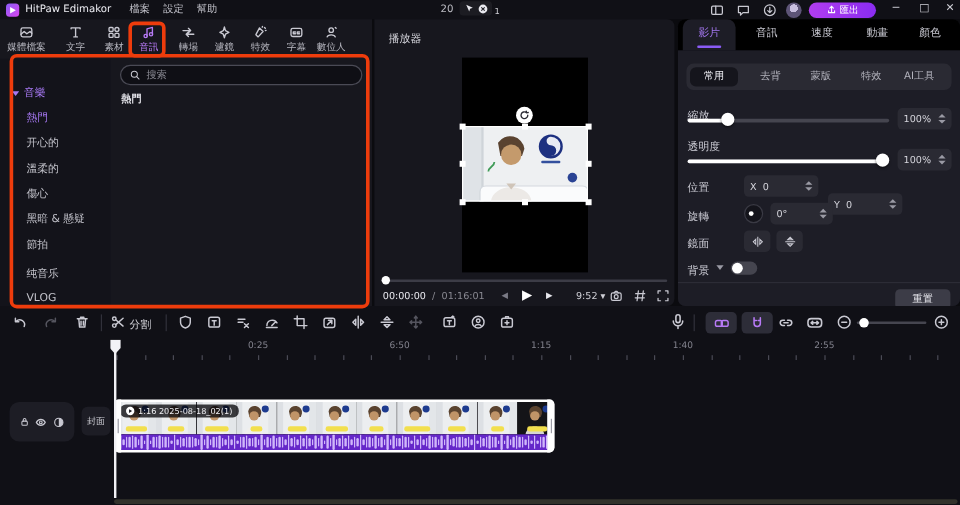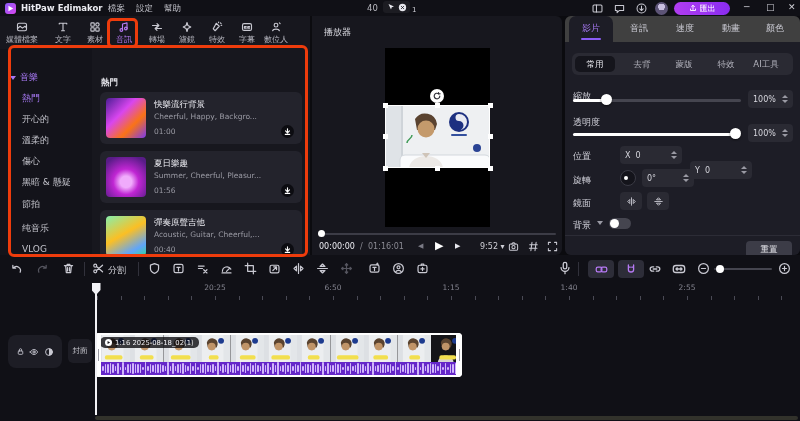--- a/index.html
+++ b/index.html
@@ -58,25 +58,25 @@
 </style>
 </head>
 <body>
 
 <div id="titlebar">
   <div class="abs" style="left:5px;top:2.5px;width:11px;height:11px;border-radius:3px;background:linear-gradient(135deg,#8b5cf6,#d946ef)">
     <svg viewBox="0 0 16 16" style="width:11px;height:11px">
         <path d="M5 4l7 4-7 4z" fill="#fff"></path>
       </svg>
   </div>
-  <span class="abs" style="left:21px;top:0;line-height:16px;font-size:8.5px;font-weight:bold;color:#ececf2">HitPaw Edimakor</span>
+  <span class="abs" style="left:21px;top:0;line-height:16px;font-size:8.5px;font-weight:normal;color:#ececf2">HitPaw Edimakor</span>
   <span class="abs menu-item" style="left:104px">檔案</span>
   <span class="abs menu-item" style="left:132px">設定</span>
   <span class="abs menu-item" style="left:160px">幫助</span>
-  <span class="abs" style="left:367px;top:3px;font-size:8.5px;color:#b9b9c0">40</span>
+  <span class="abs" style="left:367px;top:3px;font-size:8.5px;color:#b9b9c0">20</span>
   <div class="abs" style="left:383px;top:1px;width:27px;height:12px;border-radius:3px;background:#1c1c22;display:flex;align-items:center;justify-content:center;gap:3px">
     <svg viewBox="0 0 16 16" style="width:8px;height:8px">
         <path d="M3 2l5 11 1.5-4.5L14 7z" fill="#e8e8ee"></path>
       </svg>
     <svg viewBox="0 0 16 16" style="width:9px;height:9px">
         <circle cx="8" cy="8" r="6.5" fill="#e8e8ee"></circle>
         <path d="M5.5 5.5l5 5M10.5 5.5l-5 5" stroke="#17171c" stroke-width="1.5"></path>
       </svg>
   </div>
   <span class="abs" style="left:412px;top:6px;font-size:7px;color:#cfcfd6">1</span>
@@ -206,55 +206,31 @@
     <span class="side-item" style="top:85px">溫柔的</span>
     <span class="side-item" style="top:106px">傷心</span>
     <span class="side-item" style="top:127px">黑暗 &amp; 懸疑</span>
     <span class="side-item" style="top:149px">節拍</span>
     <span class="side-item" style="top:173px">纯音乐</span>
     <span class="side-item" style="top:195px">VLOG</span>
 
   </div>
 
   <div class="abs" style="left:92px;top:33px;width:218px;height:206px;overflow:hidden">
+    <div class="abs" style="left:8px;top:5px;width:202px;height:17px;border:1px solid #4a4a55;border-radius:9px;background:#0f0f15;display:flex;align-items:center;padding:0 7px;gap:5px">
+      <span class="ic">
+          <svg viewBox="0 0 16 16" style="width:9px;height:9px">
+            <circle cx="7" cy="7" r="4.5"></circle>
+            <path d="M10.5 10.5L14 14"></path>
+          </svg>
+        </span>
+      <span style="font-size:8.5px;color:#8a8a93">搜索</span>
+    </div>
     <span class="abs" style="left:9px;top:28px;font-size:8.5px;font-weight:bold;color:#e0e0e6">熱門</span>
 
-    <div class="mcard" style="top:43px;left:8px">
-      <div class="mthumb" style="background:linear-gradient(135deg,#4c1d95,#d946ef 38%,#f97316 68%,#7c3aed)"></div>
-      <span class="mtitle">快樂流行背景</span>
-      <span class="mtags">Cheerful, Happy, Backgro...</span>
-      <span class="mdur">01:00</span>
-      <span class="mdl">
-          <svg viewBox="0 0 16 16" style="width:9px;height:9px;stroke:#fff;stroke-width:2;fill:none;stroke-linecap:round">
-            <path d="M8 3v7M4.5 7L8 10.5 11.5 7M4 13h8"></path>
-          </svg>
-        </span>
-    </div>
-    <div class="mcard" style="top:102px;left:8px">
-      <div class="mthumb" style="background:radial-gradient(circle at 50% 62%,#f0abfc 0 18%,#c026d3 40%,#581c87 85%)"></div>
-      <span class="mtitle">夏日樂趣</span>
-      <span class="mtags">Summer, Cheerful, Pleasur...</span>
-      <span class="mdur">01:56</span>
-      <span class="mdl">
-          <svg viewBox="0 0 16 16" style="width:9px;height:9px;stroke:#fff;stroke-width:2;fill:none;stroke-linecap:round">
-            <path d="M8 3v7M4.5 7L8 10.5 11.5 7M4 13h8"></path>
-          </svg>
-        </span>
-    </div>
-    <div class="mcard" style="top:161px;left:8px">
-      <div class="mthumb" style="background:linear-gradient(150deg,#86efac,#fbbf24 45%,#60a5fa 80%,#34d399)"></div>
-      <span class="mtitle">彈奏原聲吉他</span>
-      <span class="mtags">Acoustic, Guitar, Cheerful,...</span>
-      <span class="mdur">00:40</span>
-      <span class="mdl">
-          <svg viewBox="0 0 16 16" style="width:9px;height:9px;stroke:#fff;stroke-width:2;fill:none;stroke-linecap:round">
-            <path d="M8 3v7M4.5 7L8 10.5 11.5 7M4 13h8"></path>
-          </svg>
-        </span>
-    </div>
 
   </div>
 </div>
 
 <div class="panel" style="left:312px;top:16px;width:250px;height:239px;border-radius:0 6px 6px 0">
   <span class="abs" style="left:12px;top:10px;font-size:9px;color:#d6d6dd">播放器</span>
 
   <div class="abs" style="left:73px;top:32px;width:105px;height:179px;background:#000">
 
     <div class="abs" style="left:0;top:57px;width:105px;height:63px">
@@ -321,21 +297,21 @@
     <span class="abs ic" style="left:235px;top:3px">
         <svg viewBox="0 0 16 16" style="width:11px;height:11px">
           <path d="M2 5V2h3M11 2h3v3M14 11v3h-3M5 14H2v-3"></path>
         </svg>
       </span>
   </div>
 </div>
 
 <div class="panel" style="left:565px;top:16px;width:235px;height:239px">
 
-  <div class="abs" style="left:0;top:0;width:235px;height:26px;background:#404040;border-radius:6px 6px 0 0">
+  <div class="abs" style="left:0;top:0;width:235px;height:26px;background:#000000;border-radius:6px 6px 0 0">
     <div class="ptab active" style="left:4px;width:44px;background:#1d1d26;border-radius:7px 7px 0 0;height:26px">
       <span>影片</span>
       <div class="abs" style="left:12px;bottom:2px;width:20px;height:2px;border-radius:1px;background:#8b5cf6"></div>
     </div>
     <span class="ptab" style="left:54px;width:40px">音訊</span>
     <span class="ptab" style="left:100px;width:40px">速度</span>
     <span class="ptab" style="left:146px;width:40px">動畫</span>
     <span class="ptab" style="left:190px;width:40px">顏色</span>
   </div>
   <div class="abs" style="left:0;top:26px;width:235px;height:213px;background:#1d1d26;border-radius:0 0 6px 6px"></div>
@@ -569,21 +545,21 @@
       </span>
   </div>
 
   <div class="abs" style="left:95px;top:28px;width:705px;height:17px;overflow:hidden" id="ruler-ticks">
       <div class="tick" style="left: 2px;"></div>
       <div class="tick" style="left: 25.6px;"></div>
       <div class="tick" style="left: 49.2px;"></div>
       <div class="tick" style="left: 72.8px;"></div>
       <div class="tick" style="left: 96.4px;"></div>
       <div class="tick" style="left: 120px;"></div>
-      <div class="tick-label" style="left: 120px;">20:25</div>
+      <div class="tick-label" style="left: 120px;">0:25</div>
       <div class="tick" style="left: 143.6px;"></div>
       <div class="tick" style="left: 167.2px;"></div>
       <div class="tick" style="left: 190.8px;"></div>
       <div class="tick" style="left: 214.4px;"></div>
       <div class="tick" style="left: 238px;"></div>
       <div class="tick-label" style="left: 238px;">6:50</div>
       <div class="tick" style="left: 261.6px;"></div>
       <div class="tick" style="left: 285.2px;"></div>
       <div class="tick" style="left: 308.8px;"></div>
       <div class="tick" style="left: 332.4px;"></div>

